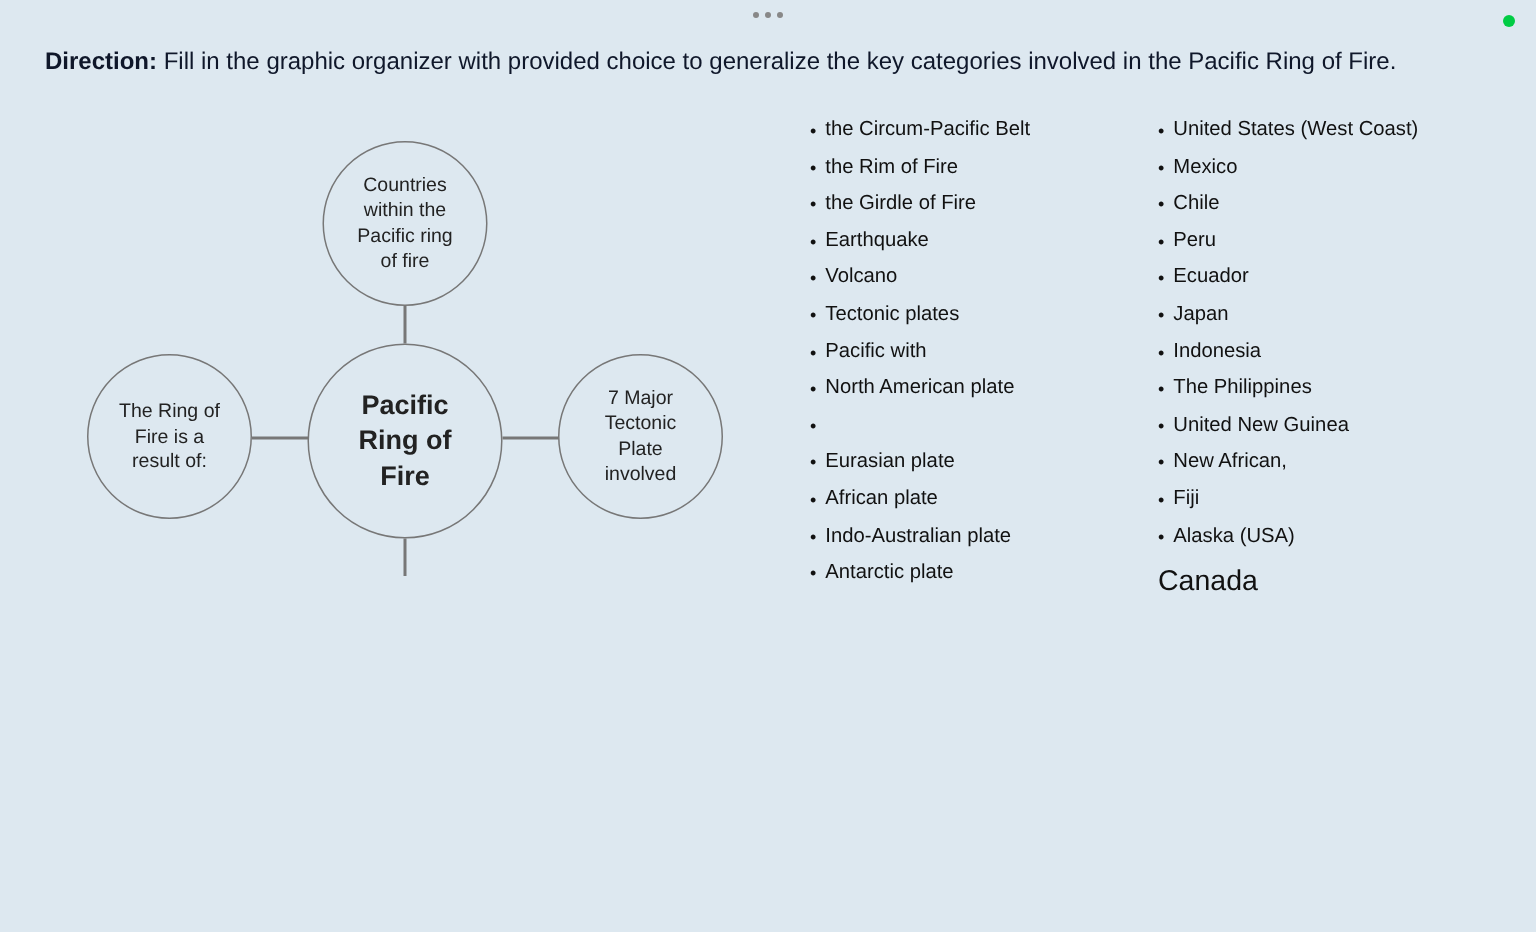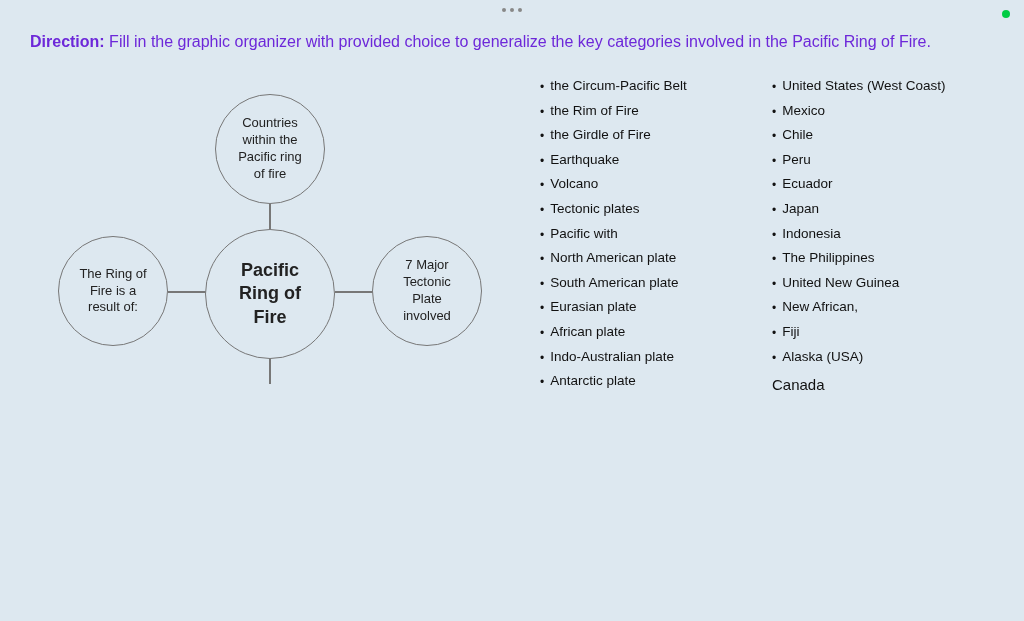--- a/index.html
+++ b/index.html
@@ -44,21 +44,21 @@
       height: 8px;
       background: #00cc44;
       border-radius: 50%;
     }
 
     .direction-text {
       font-size: 16px;
       line-height: 1.5;
       margin-top: 10px;
       margin-bottom: 20px;
-      color: #6d28d9;
+      color: #0f172a;
     }
 
     .direction-text strong {
       font-weight: bold;
     }
 
     .content-area {
       display: flex;
       width: 100%;
     }
@@ -179,21 +179,21 @@
     }
 
     .bullet {
       flex-shrink: 0;
       margin-top: 3px;
       font-size: 12px;
     }
 
     .canada-text {
       margin-top: 2px;
-      font-size: 15px;
+      font-size: 19px;
     }
   </style>
 </head>
 <body>
 
 <div class="main-container">
 
   <div class="top-bar">
     <div class="top-dot"></div>
     <div class="top-dot"></div>
@@ -263,21 +263,20 @@
           <div class="list-item">
             <span class="bullet">•</span>
             <span>Pacific with</span>
           </div>
           <div class="list-item">
             <span class="bullet">•</span>
             <span>North American plate</span>
           </div>
           <div class="list-item">
             <span class="bullet">•</span>
-            <span>South American plate</span>
           </div>
           <div class="list-item">
             <span class="bullet">•</span>
             <span>Eurasian plate</span>
           </div>
           <div class="list-item">
             <span class="bullet">•</span>
             <span>African plate</span>
           </div>
           <div class="list-item">

